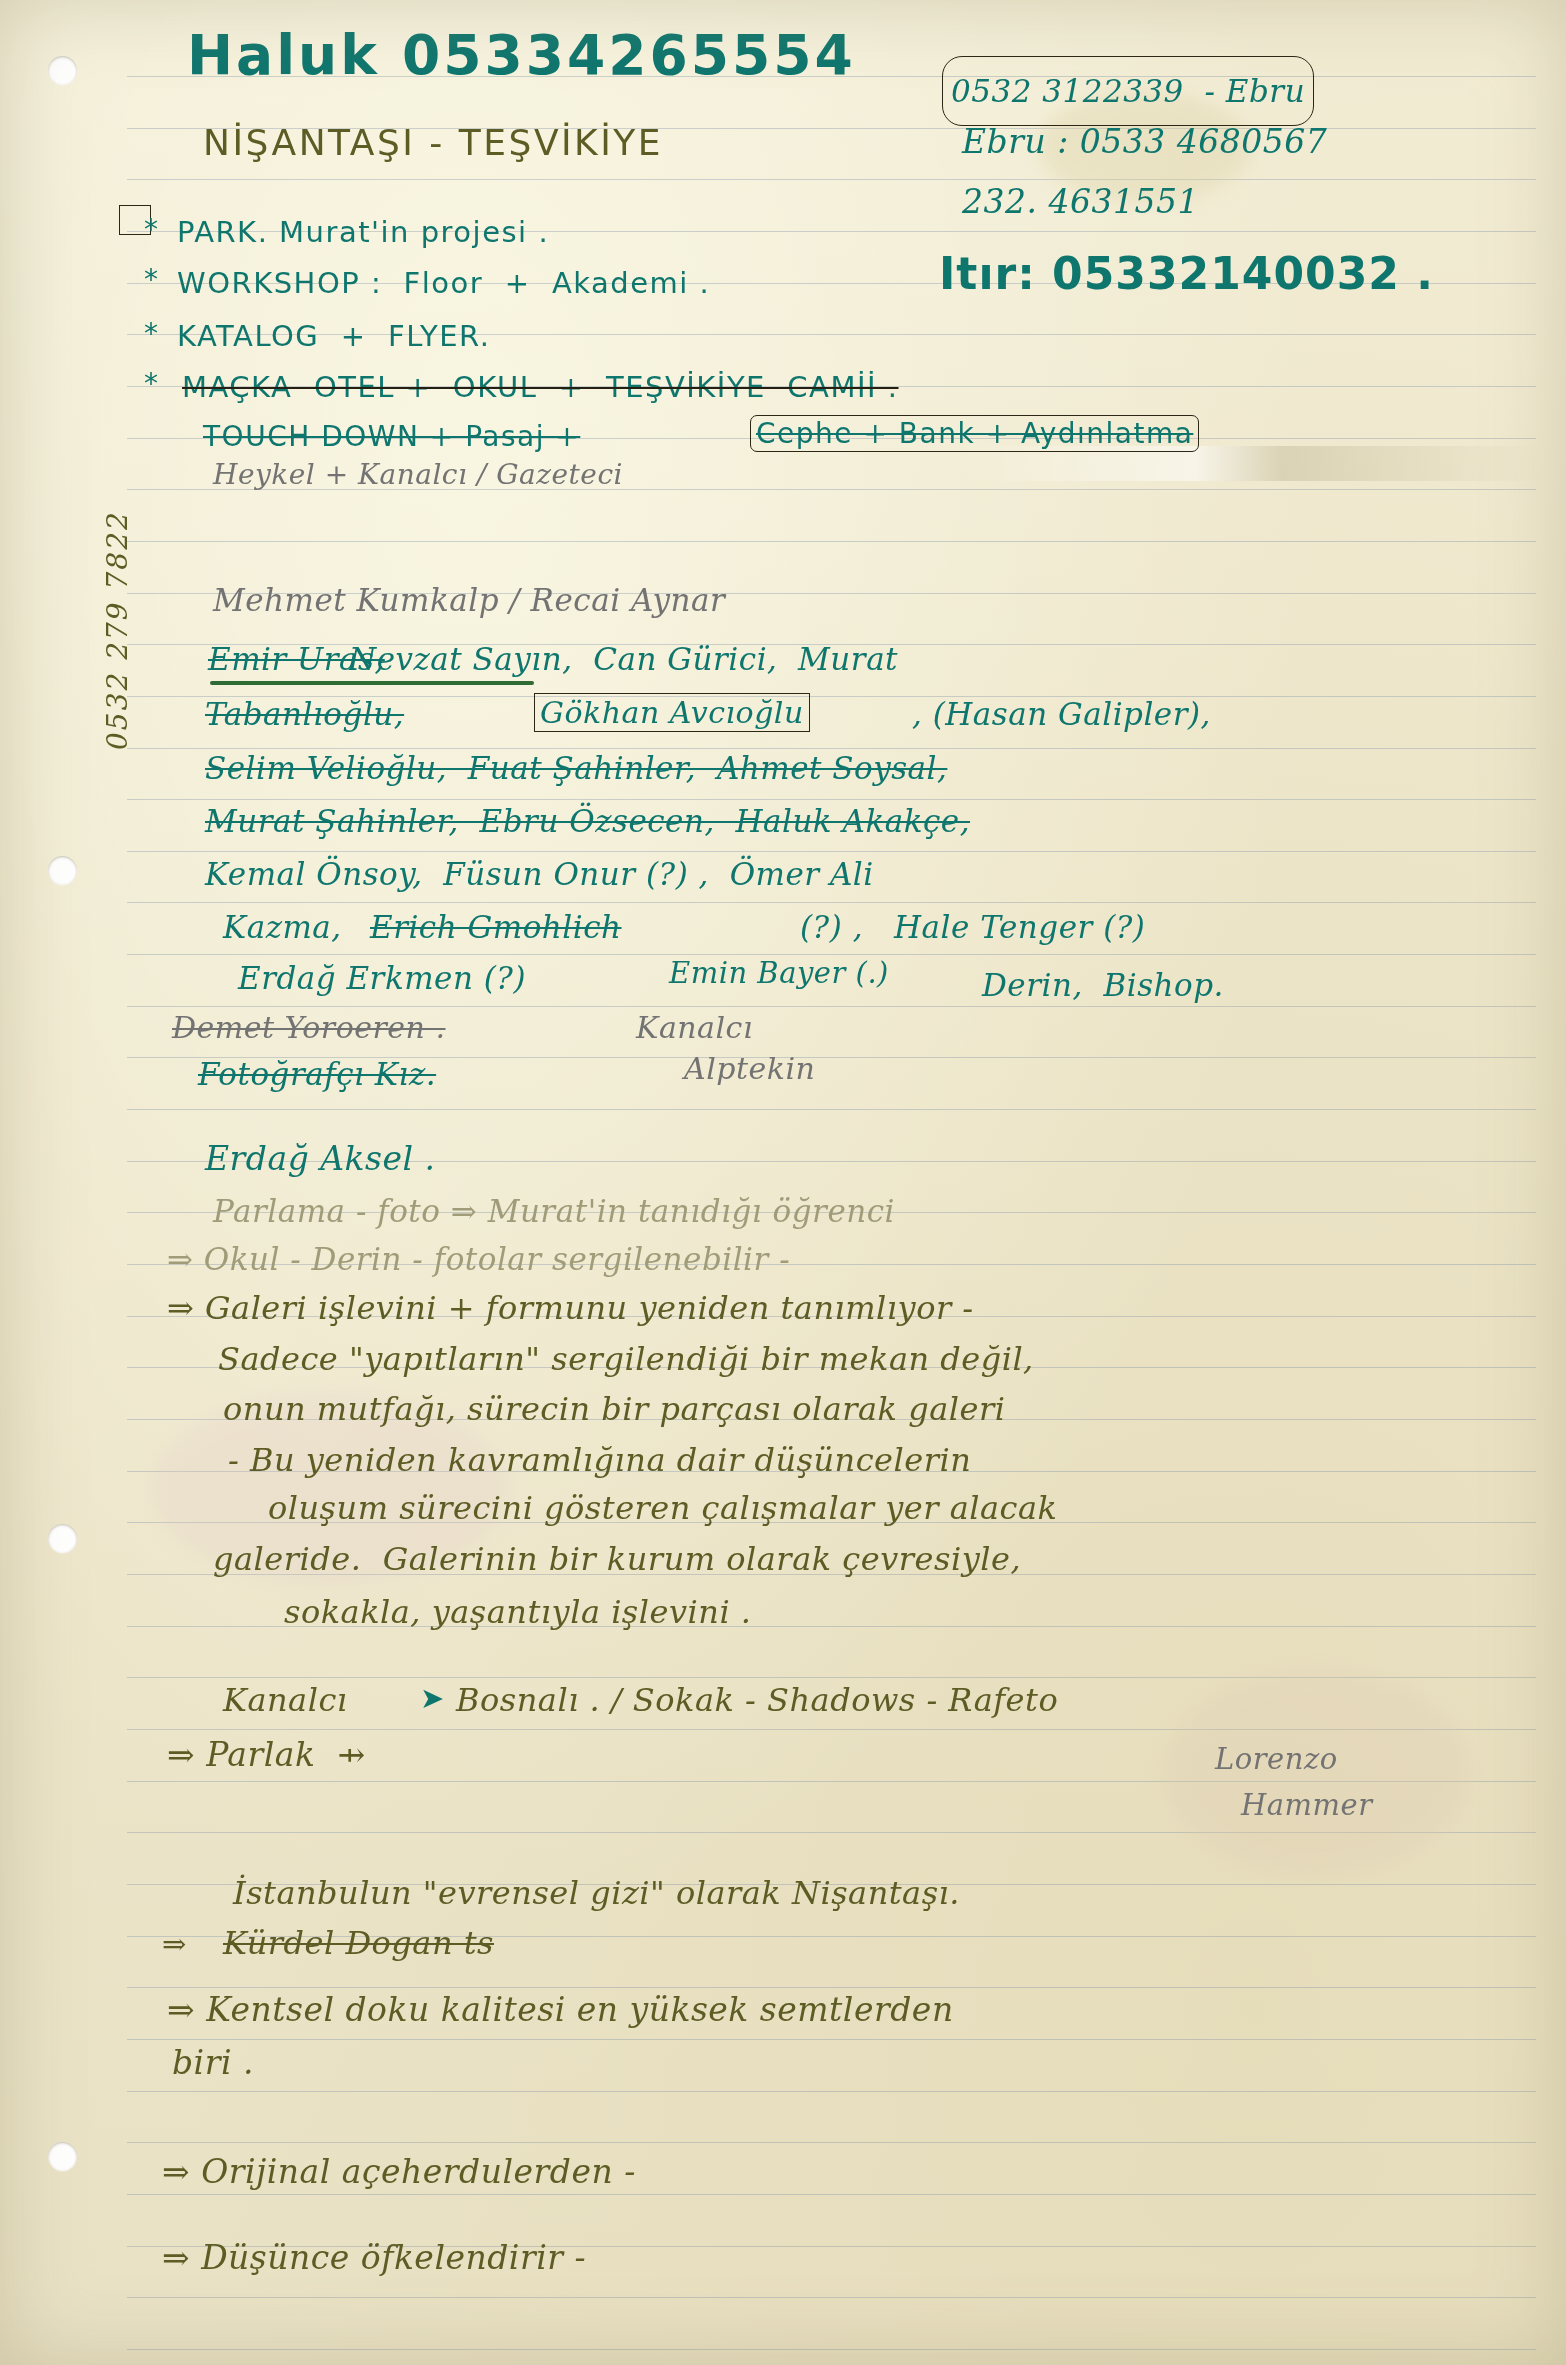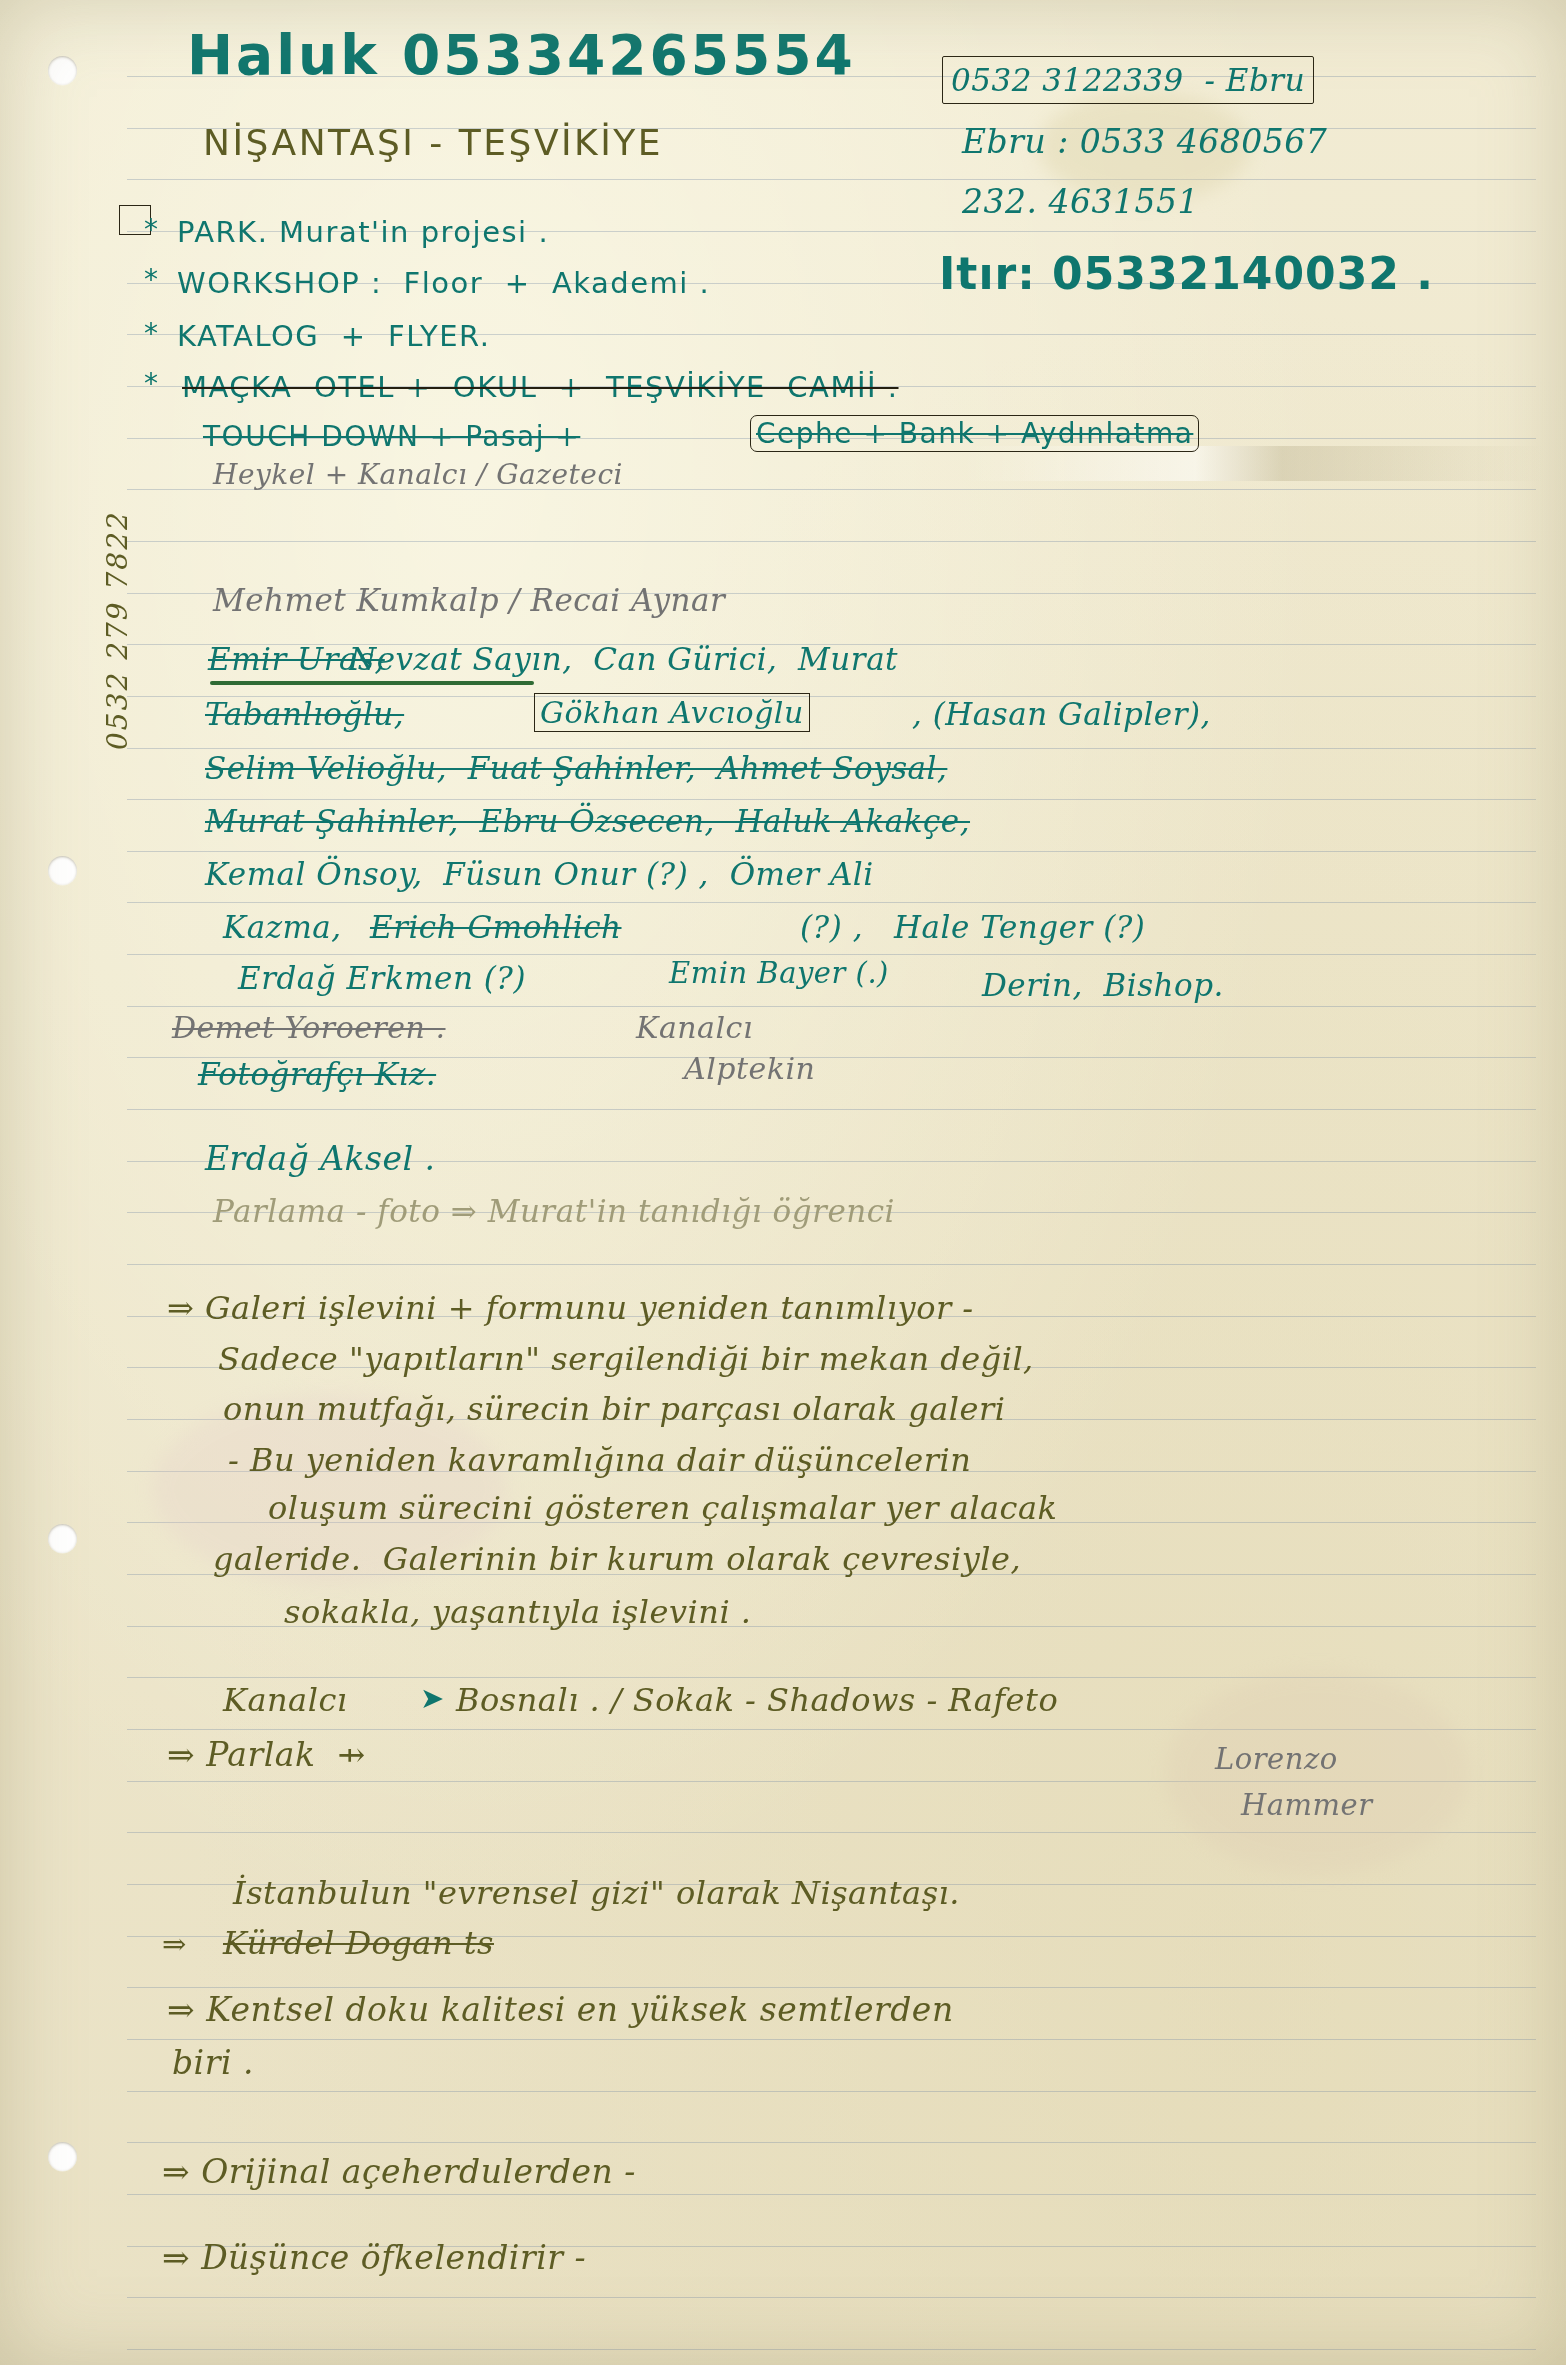--- a/index.html
+++ b/index.html
@@ -70,22 +70,22 @@
   .ink-faint  { color: #737373; }
   .ink-faint2 { color: #a09c79; }
 
   .script { font-family: "DejaVu Serif", serif; font-style: italic; }
   .printy { font-family: "DejaVu Sans", sans-serif; }
 
   .strike { text-decoration: line-through; text-decoration-thickness: 1.5px; }
 
   .boxed {
     border: 1.5px solid #2b2615;
-    border-radius: 2px;
-    padding: 5px 8px;
+    border-radius: 20px;
+    padding: 16px 8px;
   }
   .boxed-sq {
     border: 1.5px solid #2b2615;
     padding: 1px 5px;
   }
 
   .rot-left {
     transform: rotate(-90deg);
     transform-origin: left top;
   }
@@ -226,20 +226,21 @@
   <div class="hw script ink-faint strike" style="left:172px; top:1010px; font-size:30px;">Demet Yoroeren .</div>
   <div class="hw script ink-faint" style="left:636px; top:1010px; font-size:30px;">Kanalcı</div>
 
   <div class="hw script ink-dark strike" style="left:198px; top:1056px; font-size:31px;">Fotoğrafçı Kız.</div>
   <div class="hw script ink-faint" style="left:684px; top:1051px; font-size:30px;">Alptekin</div>
 
   <div class="hw script ink-dark" style="left:205px; top:1139px; font-size:33px;">Erdağ Aksel .</div>
 
   <div class="hw script ink-faint2" style="left:213px; top:1193px; font-size:31px;">Parlama - foto ⇒ Murat'in tanıdığı öğrenci</div>
 
+  <div class="hw script ink-faint2" style="left:167px; top:1241px; font-size:31px;">⇒ Okul - Derin - fotolar sergilenebilir -</div>
 
   <div class="hw script ink-olive" style="left:167px; top:1289px; font-size:32px;">⇒ Galeri işlevini + formunu yeniden tanımlıyor -</div>
 
   <div class="hw script ink-olive" style="left:218px; top:1340px; font-size:32px;">Sadece "yapıtların" sergilendiği bir mekan değil,</div>
 
   <div class="hw script ink-olive" style="left:223px; top:1390px; font-size:32px;">onun mutfağı, sürecin bir parçası olarak galeri</div>
 
   <div class="hw script ink-olive" style="left:228px; top:1441px; font-size:32px;">- Bu yeniden kavramlığına dair düşüncelerin</div>
 
   <div class="hw script ink-olive" style="left:268px; top:1489px; font-size:32px;">oluşum sürecini gösteren çalışmalar yer alacak</div>

